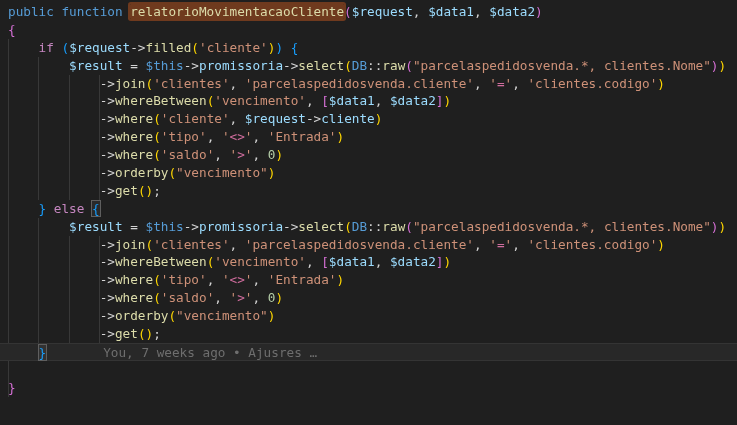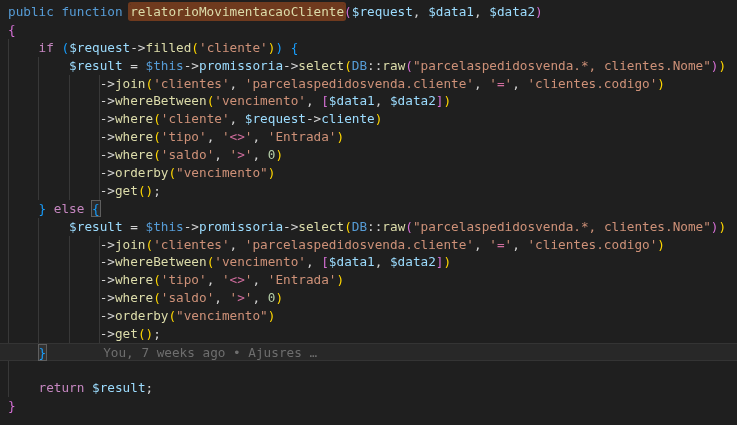--- a/index.html
+++ b/index.html
@@ -52,16 +52,15 @@
       <div class="line"><span class="tok" style="color: rgb(212, 212, 212);">    </span><span class="tok" style="color: rgb(23, 159, 255);">}</span><span class="tok" style="color: rgb(212, 212, 212);"> </span><span class="tok" style="color: rgb(197, 134, 192);">else</span><span class="tok" style="color: rgb(212, 212, 212);"> </span><span class="tok match" style="color: rgb(23, 159, 255);">{</span></div>
       <div class="line"><span class="tok" style="color: rgb(212, 212, 212);">        </span><span class="tok" style="color: rgb(156, 220, 254);">$result</span><span class="tok" style="color: rgb(212, 212, 212);"> = </span><span class="tok" style="color: rgb(86, 156, 214);">$this</span><span class="tok" style="color: rgb(212, 212, 212);">-&gt;</span><span class="tok" style="color: rgb(156, 220, 254);">promissoria</span><span class="tok" style="color: rgb(212, 212, 212);">-&gt;</span><span class="tok" style="color: rgb(220, 220, 170);">select</span><span class="tok" style="color: rgb(255, 215, 0);">(</span><span class="tok" style="color: rgb(86, 156, 214);">DB</span><span class="tok" style="color: rgb(212, 212, 212);">::</span><span class="tok" style="color: rgb(220, 220, 170);">raw</span><span class="tok" style="color: rgb(214, 112, 214);">(</span><span class="tok" style="color: rgb(206, 145, 120);">"parcelaspedidosvenda.*, clientes.Nome"</span><span class="tok" style="color: rgb(214, 112, 214);">)</span><span class="tok" style="color: rgb(255, 215, 0);">)</span></div>
       <div class="line"><span class="tok" style="color: rgb(212, 212, 212);">            </span><span class="tok" style="color: rgb(212, 212, 212);">-&gt;</span><span class="tok" style="color: rgb(220, 220, 170);">join</span><span class="tok" style="color: rgb(255, 215, 0);">(</span><span class="tok" style="color: rgb(206, 145, 120);">'clientes'</span><span class="tok" style="color: rgb(212, 212, 212);">, </span><span class="tok" style="color: rgb(206, 145, 120);">'parcelaspedidosvenda.cliente'</span><span class="tok" style="color: rgb(212, 212, 212);">, </span><span class="tok" style="color: rgb(206, 145, 120);">'</span><span class="tok" style="color: rgb(209, 109, 158);">=</span><span class="tok" style="color: rgb(206, 145, 120);">'</span><span class="tok" style="color: rgb(212, 212, 212);">, </span><span class="tok" style="color: rgb(206, 145, 120);">'clientes.codigo'</span><span class="tok" style="color: rgb(255, 215, 0);">)</span></div>
       <div class="line"><span class="tok" style="color: rgb(212, 212, 212);">            </span><span class="tok" style="color: rgb(212, 212, 212);">-&gt;</span><span class="tok" style="color: rgb(220, 220, 170);">whereBetween</span><span class="tok" style="color: rgb(255, 215, 0);">(</span><span class="tok" style="color: rgb(206, 145, 120);">'vencimento'</span><span class="tok" style="color: rgb(212, 212, 212);">, </span><span class="tok" style="color: rgb(214, 112, 214);">[</span><span class="tok" style="color: rgb(156, 220, 254);">$data1</span><span class="tok" style="color: rgb(212, 212, 212);">, </span><span class="tok" style="color: rgb(156, 220, 254);">$data2</span><span class="tok" style="color: rgb(214, 112, 214);">]</span><span class="tok" style="color: rgb(255, 215, 0);">)</span></div>
       <div class="line"><span class="tok" style="color: rgb(212, 212, 212);">            </span><span class="tok" style="color: rgb(212, 212, 212);">-&gt;</span><span class="tok" style="color: rgb(220, 220, 170);">where</span><span class="tok" style="color: rgb(255, 215, 0);">(</span><span class="tok" style="color: rgb(206, 145, 120);">'tipo'</span><span class="tok" style="color: rgb(212, 212, 212);">, </span><span class="tok" style="color: rgb(206, 145, 120);">'</span><span class="tok" style="color: rgb(209, 109, 158);">&lt;&gt;</span><span class="tok" style="color: rgb(206, 145, 120);">'</span><span class="tok" style="color: rgb(212, 212, 212);">, </span><span class="tok" style="color: rgb(206, 145, 120);">'Entrada'</span><span class="tok" style="color: rgb(255, 215, 0);">)</span></div>
       <div class="line"><span class="tok" style="color: rgb(212, 212, 212);">            </span><span class="tok" style="color: rgb(212, 212, 212);">-&gt;</span><span class="tok" style="color: rgb(220, 220, 170);">where</span><span class="tok" style="color: rgb(255, 215, 0);">(</span><span class="tok" style="color: rgb(206, 145, 120);">'saldo'</span><span class="tok" style="color: rgb(212, 212, 212);">, </span><span class="tok" style="color: rgb(206, 145, 120);">'</span><span class="tok" style="color: rgb(209, 109, 158);">&gt;</span><span class="tok" style="color: rgb(206, 145, 120);">'</span><span class="tok" style="color: rgb(212, 212, 212);">, </span><span class="tok" style="color: rgb(181, 206, 168);">0</span><span class="tok" style="color: rgb(255, 215, 0);">)</span></div>
       <div class="line"><span class="tok" style="color: rgb(212, 212, 212);">            </span><span class="tok" style="color: rgb(212, 212, 212);">-&gt;</span><span class="tok" style="color: rgb(220, 220, 170);">orderby</span><span class="tok" style="color: rgb(255, 215, 0);">(</span><span class="tok" style="color: rgb(206, 145, 120);">"vencimento"</span><span class="tok" style="color: rgb(255, 215, 0);">)</span></div>
       <div class="line"><span class="tok" style="color: rgb(212, 212, 212);">            </span><span class="tok" style="color: rgb(212, 212, 212);">-&gt;</span><span class="tok" style="color: rgb(220, 220, 170);">get</span><span class="tok" style="color: rgb(255, 215, 0);">(</span><span class="tok" style="color: rgb(255, 215, 0);">)</span><span class="tok" style="color: rgb(212, 212, 212);">;</span></div>
       <div class="line current"><span class="tok" style="color: rgb(212, 212, 212);">    </span><span class="tok match" style="color: rgb(23, 159, 255);">}</span><span class="blame" style="color: rgb(110, 110, 110);">You, 7 weeks ago • Ajusres …</span></div>
       <div class="line"></div>
-      <div class="line"><span class="tok" style="color: rgb(212, 212, 212);">    </span><span class="tok" style="color: rgb(197, 134, 192);">return</span><span class="tok" style="color: rgb(212, 212, 212);"> </span><span class="tok" style="color: rgb(156, 220, 254);">$result</span><span class="tok" style="color: rgb(212, 212, 212);">;</span></div>
       <div class="line"><span class="tok" style="color: rgb(214, 112, 214);">}</span></div>
     </div>
 </div>
 
 </body></html>

